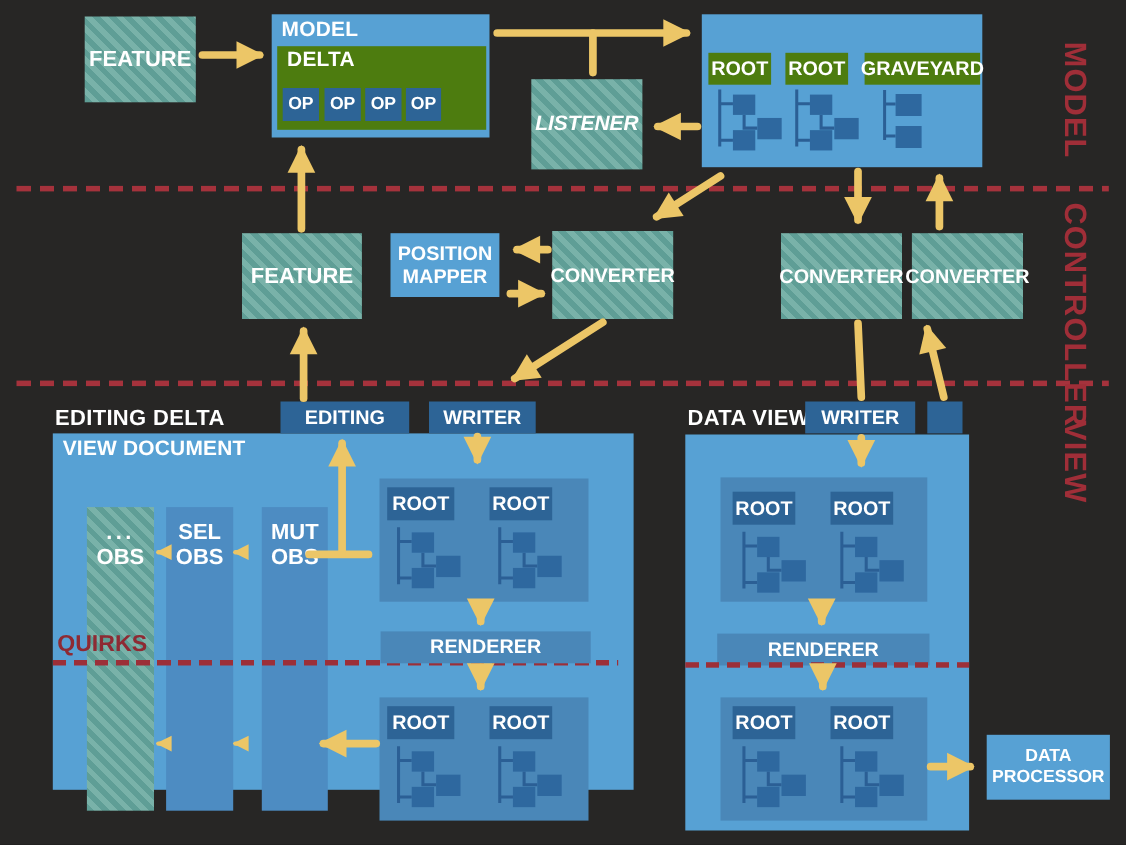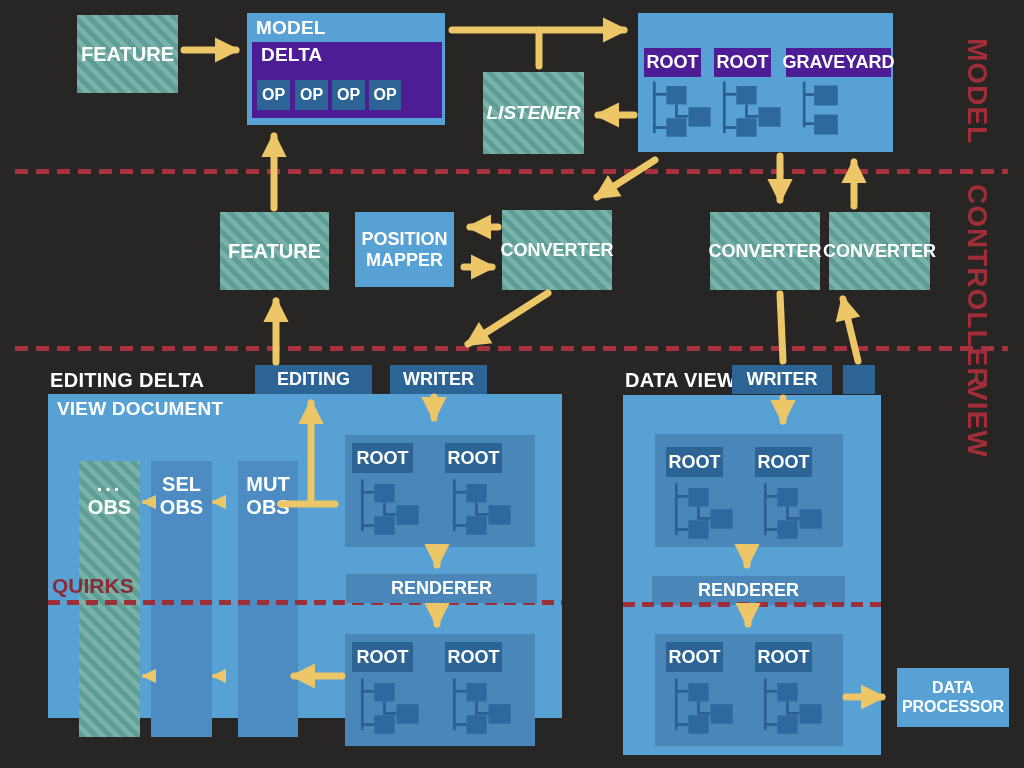--- a/index.html
+++ b/index.html
@@ -1,21 +1,21 @@
 <!DOCTYPE html>
 <html><head>
 <meta charset="utf-8">
 <style>
   html,body{margin:0;padding:0;background:#1d1c1b;}
   #stage{position:relative;width:1024px;height:768px;background:#272625;overflow:hidden;
          font-family:"Liberation Sans",sans-serif;font-weight:bold;color:#ffffff;}
   .abs{position:absolute;}
   .teal{background:repeating-linear-gradient(45deg,#5f9e96 0 5px,#79b2a9 5px 10px);}
   .lblue{background:#57a1d4;}
-  .mblue{background:#4c1d95;}
+  .mblue{background:#4d7c0f;}
   .cblue{background:#4a87b8;}
   .oblue{background:#4d8cc2;}
   .dblue{background:#2d6496;}
   .box-label{display:flex;align-items:center;justify-content:center;text-align:center;line-height:1.15;}
   .tl{position:absolute;left:9px;top:4px;font-size:19px;letter-spacing:0.2px;}
   .dash{background:repeating-linear-gradient(90deg,#a5323c 0 13px,transparent 13px 21px);height:5px;}
   .dash2{background:repeating-linear-gradient(90deg,#9c2f38 0 12px,transparent 12px 19px);height:5px;}
   .vlabel{writing-mode:vertical-rl;color:#a02e38;font-size:28px;letter-spacing:1px;}
   .obs-label{padding-top:12px;text-align:center;font-size:20px;line-height:23px;}
   svg.arrows{position:absolute;left:0;top:0;z-index:5;pointer-events:none;}
@@ -88,30 +88,30 @@
             <path d="M9,48 H20"></path>
           </g>
           <g fill="#2e689f">
             <rect x="20" y="6" width="26" height="22"></rect>
             <rect x="20" y="38" width="26" height="22"></rect>
           </g>
         </svg></div>
   </div>
 
   <div class="abs teal box-label fs20 z2" style="left:220px;top:212px;width:109px;height:78px;">FEATURE</div>
-  <div class="abs lblue box-label fs17 z2" style="left:355px;top:212px;width:99px;height:75px;padding:0 24px;box-sizing:border-box;">POSITION MAPPER</div>
+  <div class="abs lblue box-label fs17 z2" style="left:355px;top:212px;width:99px;height:58px;padding:0 24px;box-sizing:border-box;">POSITION MAPPER</div>
   <div class="abs teal box-label fs17 z2" style="left:502px;top:210px;width:110px;height:80px;">CONVERTER</div>
   <div class="abs teal box-label fs17 z2" style="left:710px;top:212px;width:110px;height:78px;">CONVERTER</div>
   <div class="abs teal box-label fs17 z2" style="left:829px;top:212px;width:101px;height:78px;">CONVERTER</div>
 
   <div class="abs sec-label z3" style="left:50px;top:369px;">EDITING DELTA</div>
   <div class="abs dblue box-label fs18 z3" style="left:255px;top:365px;width:117px;height:29px;">EDITING</div>
   <div class="abs dblue box-label fs18 z3" style="left:390px;top:365px;width:97px;height:29px;">WRITER</div>
 
-  <div class="abs lblue z2" style="left:48px;top:394px;width:514px;height:324px;">
+  <div class="abs lblue z2" style="left:48px;top:394px;width:514px;height:324px;padding-left:14px;">
     <div class="tl">VIEW DOCUMENT</div>
 
     <div class="abs teal obs-label" style="left:31px;top:67px;width:61px;height:264px;">
       <div style="letter-spacing:3px;">...</div>
       <div>OBS</div>
     </div>
     <div class="abs oblue obs-label" style="left:103px;top:67px;width:61px;height:264px;">
       <div>SEL</div>
       <div>OBS</div>
     </div>

